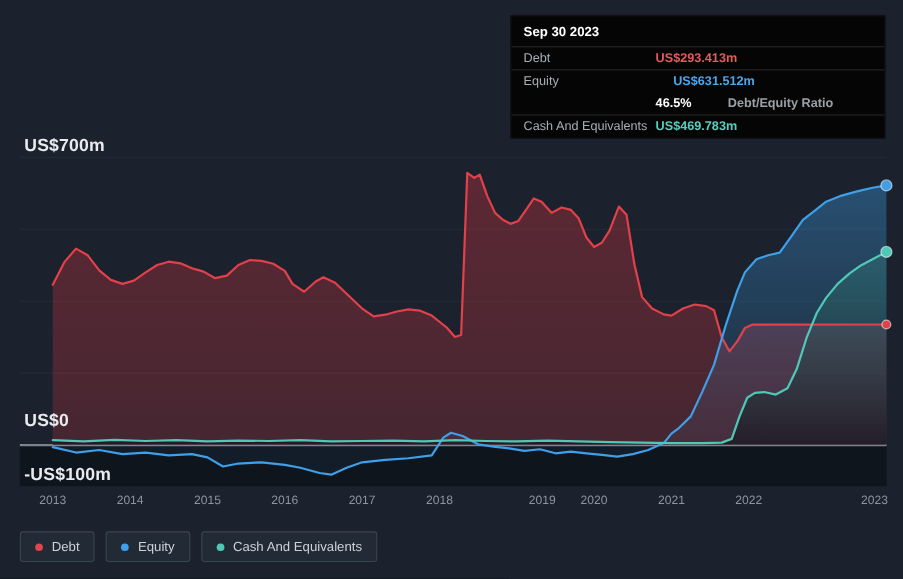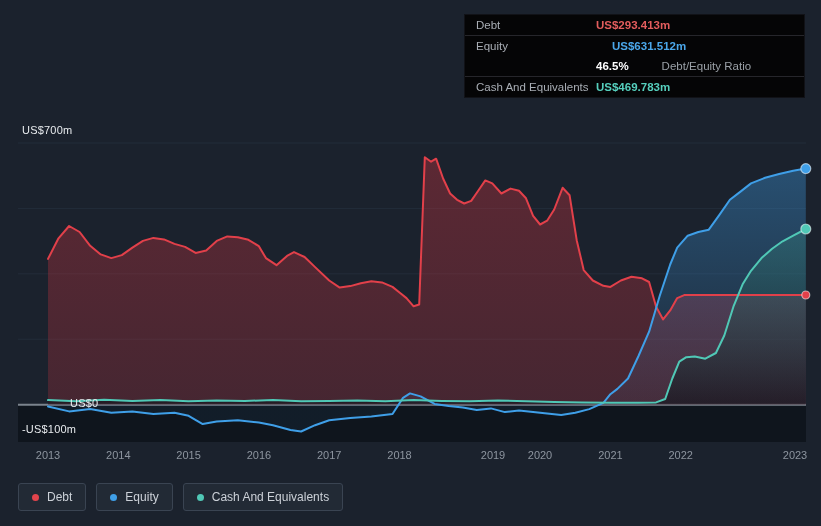--- a/index.html
+++ b/index.html
@@ -3,21 +3,21 @@
 <meta charset="utf-8">
 <style>
   html,body{margin:0;padding:0;background:#12161c;}
   .page{
     position:relative;width:821px;height:526px;overflow:hidden;
     background:#1b222d;font-family:"Liberation Sans",sans-serif;
     -webkit-font-smoothing:antialiased;
   }
   #chart-svg{position:absolute;left:0;top:0;display:block;}
   .y-label{
-    position:absolute;left:22px;color:#e8ebee;font-size:11px;font-weight:400;
+    position:absolute;left:22px;color:#e8ebee;font-size:16px;font-weight:700;
     letter-spacing:.2px;white-space:nowrap;
   }
   #x-axis{position:absolute;top:449px;left:0;width:772px;height:16px;}
   .x-label{
     position:absolute;top:0;transform:translateX(-50%);
     color:#8d959f;font-size:11px;white-space:nowrap;
   }
   
   .tooltip{
     position:absolute;top:14px;right:16px;width:339px;
@@ -26,21 +26,21 @@
   }
   .tt-title{
     padding:7px 11px 6px;color:#ffffff;font-size:12px;font-weight:700;
     border-bottom:1px solid #26262b;
   }
   .tt-row{display:flex;align-items:baseline;padding:4px 11px;font-size:11.5px;}
   .tt-row.sep{border-bottom:1px solid #26262b;}
   .tt-label{width:120px;flex:0 0 120px;color:#a9aeb5;}
   .tt-value{font-weight:600;text-align:center;}
   .tt-ratio-val{color:#ffffff;font-weight:700;margin-right:5px;}
-  .tt-ratio-label{color:#9aa0a6;font-weight:400;padding-left:28px;}
+  .tt-ratio-label{color:#9aa0a6;font-weight:700;padding-left:28px;}
   
   .legend{position:absolute;top:483px;left:18px;display:flex;gap:10px;z-index:4;}
   .legend-item{
     display:flex;align-items:center;gap:8px;
     background:#222a35;border:1px solid #3a4452;border-radius:3px;
     padding:6px 13px;font-size:12px;color:#ccd1d8;cursor:pointer;
   }
   .dot{width:7px;height:7px;border-radius:50%;flex:0 0 7px;}
 </style>
 </head>
@@ -75,39 +75,40 @@
       <path d="M48.0,258.9L58.5,238.3L69.1,226.0L79.6,232.0L90.2,245.8L100.7,254.4L111.3,258.1L121.8,255.1L132.4,247.6L142.9,240.9L153.4,237.9L164.0,239.4L174.5,243.9L185.1,246.9L195.6,252.9L206.2,250.6L216.7,240.9L227.3,236.4L237.8,237.2L248.4,239.8L258.9,246.2L265.9,258.1L276.5,265.2L287.0,255.9L294.0,252.1L304.6,257.0L315.1,267.1L329.2,280.5L339.7,287.6L350.3,286.1L360.8,283.2L371.4,281.3L381.9,282.4L392.5,286.9L399.5,292.5L406.5,298.1L413.6,306.3L419.2,304.5L424.8,157.2L431.1,161.7L436.1,158.7L443.1,178.5L450.1,193.5L457.1,199.8L464.2,203.5L471.2,200.9L478.2,190.8L485.3,180.4L492.3,183.4L501.4,193.5L510.6,188.6L519.0,190.8L526.0,198.3L533.1,215.9L540.1,224.5L547.1,220.7L554.2,209.5L562.6,187.8L569.6,195.3L576.7,240.2L583.7,270.1L592.8,280.5L603.4,285.8L610.4,286.9L620.9,280.5L631.5,276.8L642.0,278.3L649.1,282.0L656.1,306.7L663.1,319.4L670.2,310.4L677.2,298.1L684.2,295.1L805.8,295.0" fill="none" stroke="#e2404a" stroke-width="2" stroke-linejoin="round" stroke-linecap="round"></path>
       <path d="M48.0,406.5L69.1,411.4L90.2,409.1L111.3,412.8L132.4,411.4L153.4,414.0L174.5,412.8L188.6,415.8L202.7,424.1L216.7,421.4L237.8,420.3L258.9,422.6L273.0,425.2L290.5,430.0L301.1,431.5L315.1,425.2L329.2,420.3L350.3,418.1L371.4,416.6L392.5,414.0L403.0,397.9L410.0,393.4L420.6,396.4L434.6,403.9L448.7,406.1L462.8,407.6L476.8,409.9L490.9,408.4L504.9,412.1L519.0,410.6L533.1,412.1L547.1,413.6L561.2,415.1L575.3,412.8L589.3,409.1L603.4,402.8L610.4,394.2L617.4,388.9L628.0,378.5L638.5,356.0L649.1,331.7L659.6,296.2L670.2,264.5L677.2,247.6L687.7,235.7L698.3,232.0L708.8,229.7L719.4,214.8L729.9,199.8L740.5,191.6L751.0,183.4L765.1,177.8L779.1,174.0L793.2,170.7L805.8,168.6" fill="none" stroke="#3f9fe8" stroke-width="2" stroke-linejoin="round" stroke-linecap="round"></path>
       <path d="M48.0,400.1L76.1,401.3L104.2,399.8L132.4,400.9L160.5,400.1L188.6,401.3L216.7,400.5L244.8,400.9L273.0,400.1L301.1,401.3L329.2,400.9L357.3,400.5L385.4,401.3L413.6,400.1L441.7,400.9L469.8,401.3L497.9,400.5L526.0,401.3L554.2,402.0L582.3,402.4L610.4,402.8L638.5,402.8L656.1,402.4L665.2,399.0L672.3,378.5L679.3,361.6L686.3,357.2L694.8,356.4L705.3,358.7L715.9,353.0L724.3,335.5L733.4,306.7L742.6,284.3L751.0,270.8L761.5,258.1L772.1,248.8L782.6,241.3L793.2,235.7L805.8,229.0" fill="none" stroke="#50c8b6" stroke-width="2" stroke-linejoin="round" stroke-linecap="round"></path>
       <circle cx="805.8" cy="295.0" r="4" fill="#e2404a" stroke="#ffffff" stroke-opacity="0.55" stroke-width="1.2"></circle>
       <circle cx="805.8" cy="168.6" r="5" fill="#3f9fe8" stroke="#ffffff" stroke-opacity="0.55" stroke-width="1.2"></circle>
       <circle cx="805.8" cy="229.0" r="5" fill="#50c8b6" stroke="#ffffff" stroke-opacity="0.55" stroke-width="1.2"></circle>
     </svg>
 
   <div id="y-axis">
       <div class="y-label" style="top: 124px;">US$700m</div>
-      <div class="y-label" style="top: 397px; margin-left: 48px;">US$0</div>
+      <div class="y-label" style="top: 374px;">US$0</div>
       <div class="y-label" style="top: 423px;">-US$100m</div>
     </div>
 
   <div id="x-axis">
       <div class="x-label" style="left: 48px;">2013</div>
       <div class="x-label" style="left: 118.3px;">2014</div>
       <div class="x-label" style="left: 188.6px;">2015</div>
       <div class="x-label" style="left: 258.9px;">2016</div>
       <div class="x-label" style="left: 329.2px;">2017</div>
       <div class="x-label" style="left: 399.5px; text-align: right;">2018</div>
       <div class="x-label" style="left: 493px;">2019</div>
       <div class="x-label" style="left: 540px;">2020</div>
       <div class="x-label" style="left: 610.4px;">2021</div>
       <div class="x-label" style="left: 680.7px;">2022</div>
       <div class="x-label" style="left: 751px; margin-left: 44px;">2023</div>
     </div>
 
   <div class="tooltip">
+    <div class="tt-title">Sep 30 2023</div>
     <div class="tt-row sep">
       <span class="tt-label">Debt</span>
       <span class="tt-value" style="color: rgb(227, 93, 93);">US$293.413m</span>
     </div>
     <div class="tt-row">
       <span class="tt-label">Equity</span>
       <span class="tt-value" style="color: rgb(75, 167, 234); padding-left: 16px;">US$631.512m</span>
     </div>
     <div class="tt-row sep">
       <span class="tt-label"></span>

